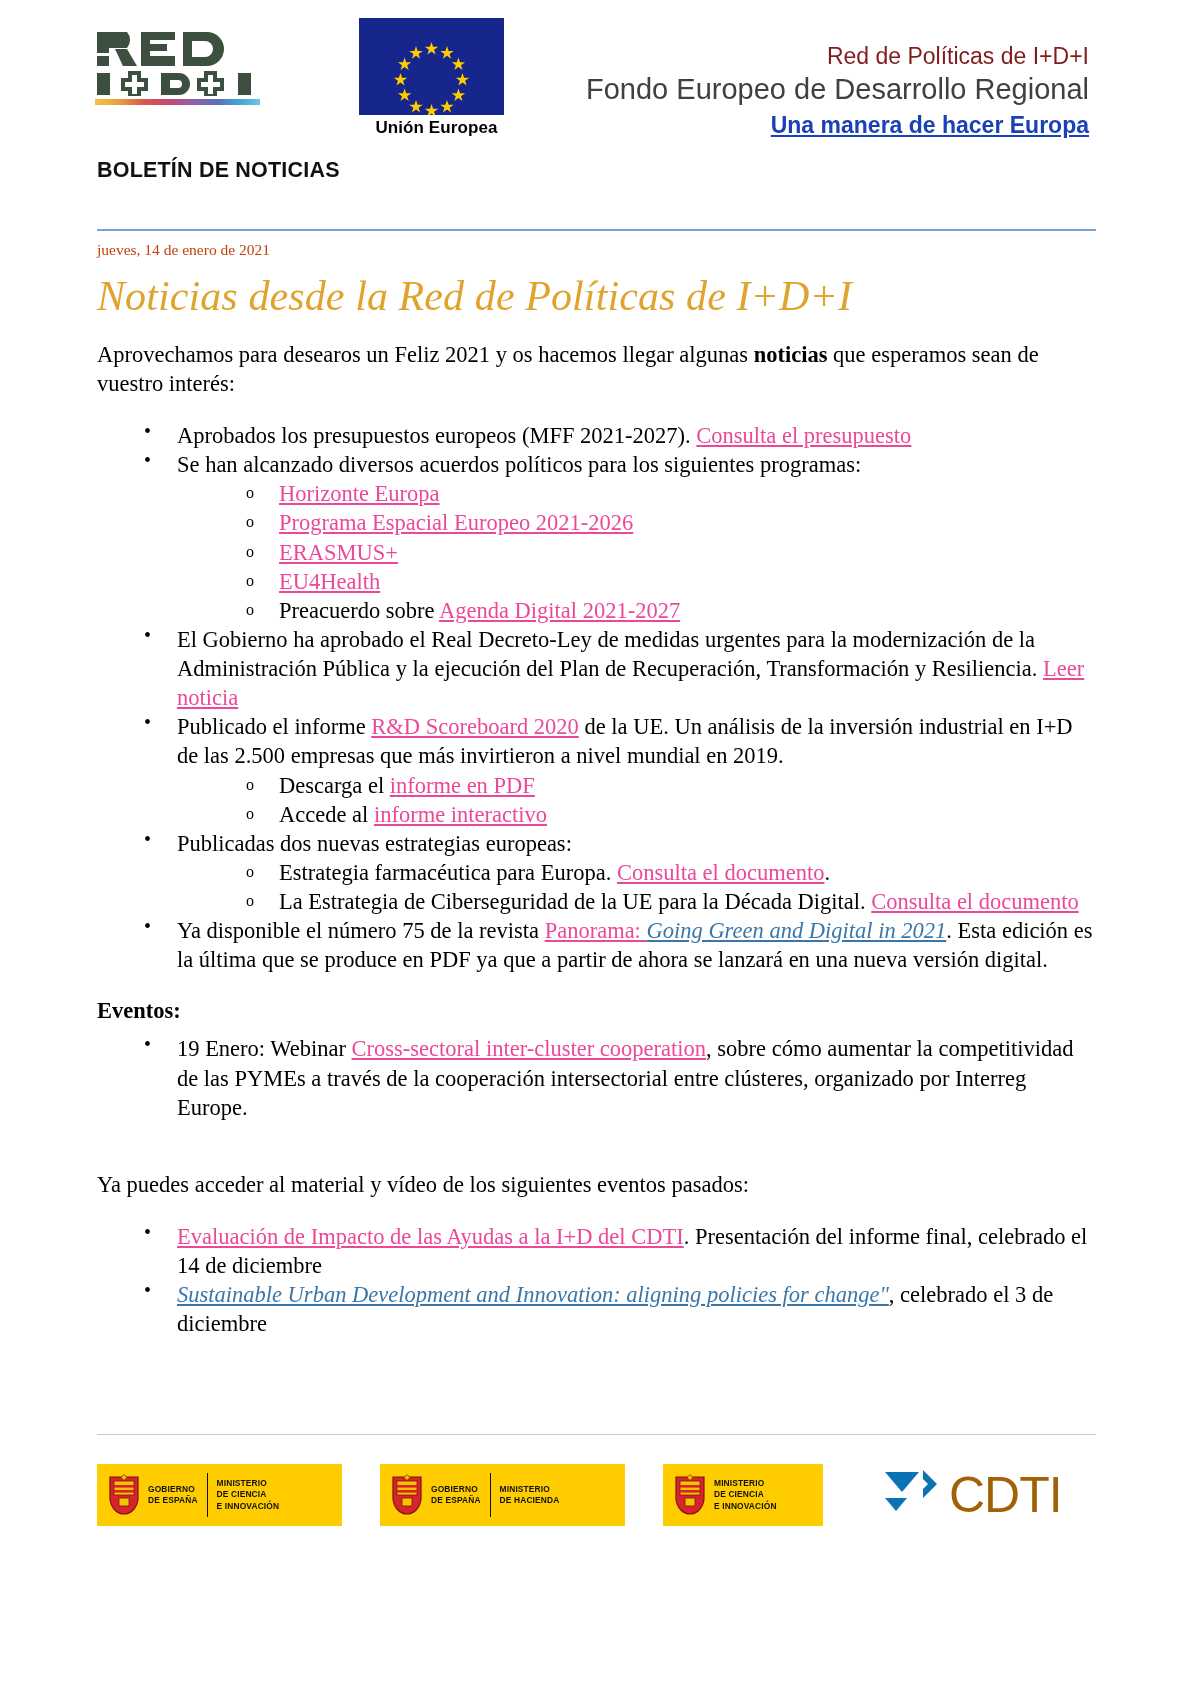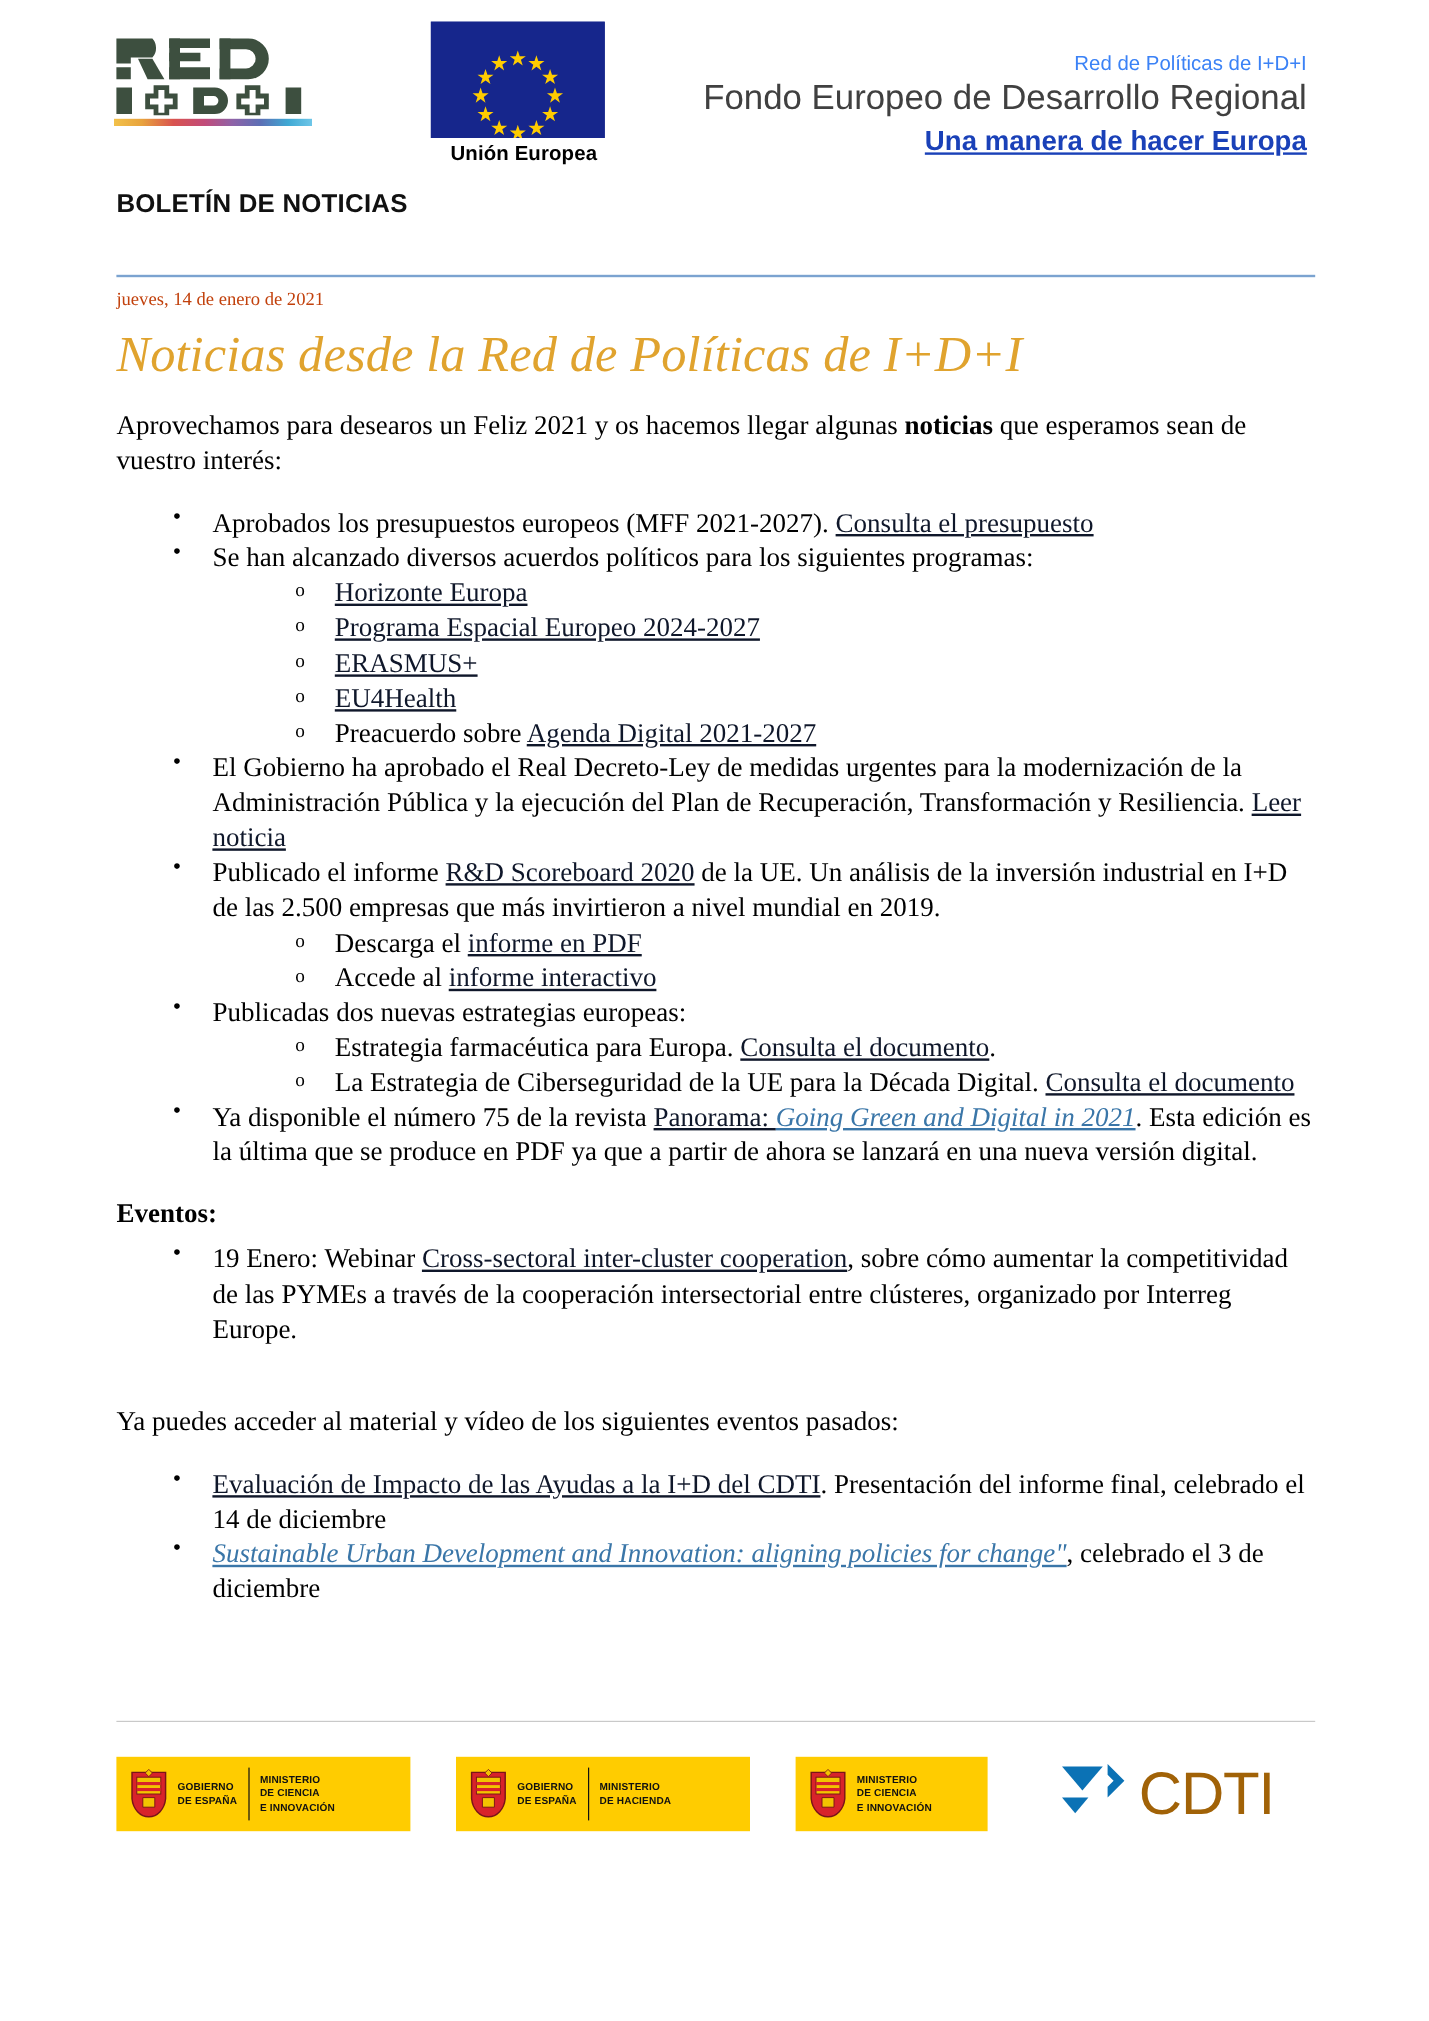--- a/index.html
+++ b/index.html
@@ -71,22 +71,22 @@
   }
 
   .header-text {
     flex: 1 1 auto;
     text-align: right;
     font-family: "Liberation Sans", sans-serif;
     padding-top: 24px;
     padding-right: 2px;
   }
   .header-text .l1 {
-    font-size: 17px;
-    color: #3b82f6;
+    font-size: 23px;
+    color: #7f1d1d;
     line-height: 1.28;
   }
   .header-text .l2 {
     font-size: 29px;
     color: #404040;
     line-height: 1.3;
   }
   .header-text .l3 {
     font-size: 23px;
     font-weight: bold;
@@ -134,21 +134,21 @@
   .para {
     font-size: 22.5px;
     line-height: 1.30;
     margin-top: 20px;
     color: #000;
   }
 
   b, .b { font-weight: bold; }
 
   a.lnk {
-    color: #0f172a;
+    color: #ec4899;
     text-decoration: underline;
   }
   a.lnk-i {
     color: #3A76A8;
     text-decoration: underline;
     font-style: italic;
   }
 
   ul.l1 {
     list-style: none;
@@ -352,21 +352,21 @@
 
     <p class="para"><span>Aprovechamos para desearos un Feliz 2021 y os hacemos llegar algunas </span><b>noticias</b><span> que esperamos sean de vuestro interés:</span></p>
 
     <ul class="l1">
 
       <li><span>Aprobados los presupuestos europeos (MFF 2021-2027). </span><a class="lnk" href="#">Consulta el presupuesto</a></li>
 
       <li><span>Se han alcanzado diversos acuerdos políticos para los siguientes programas:</span>
         <ul class="l2">
           <li><a class="lnk" href="#">Horizonte Europa</a></li>
-          <li><a class="lnk" href="#">Programa Espacial Europeo 2024-2027</a></li>
+          <li><a class="lnk" href="#">Programa Espacial Europeo 2021-2026</a></li>
           <li><a class="lnk" href="#">ERASMUS+</a></li>
           <li><a class="lnk" href="#">EU4Health</a></li>
           <li><span>Preacuerdo sobre </span><a class="lnk" href="#">Agenda Digital 2021-2027</a></li>
         </ul>
       </li>
 
 
       <li><span>El Gobierno ha aprobado el Real Decreto-Ley de medidas urgentes para la modernización de la Administración Pública y la ejecución del Plan de Recuperación, Transformación y Resiliencia. </span><a class="lnk" href="#">Leer noticia</a></li>
 
       <li><span>Publicado el informe </span><a class="lnk" href="#">R&amp;D Scoreboard 2020</a><span> de la UE. Un análisis de la inversión industrial en I+D de las 2.500 empresas que más invirtieron a nivel mundial en 2019.</span>

